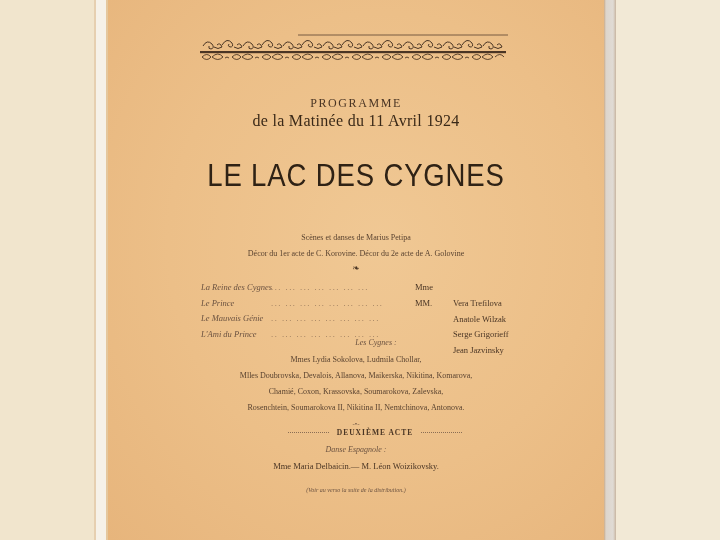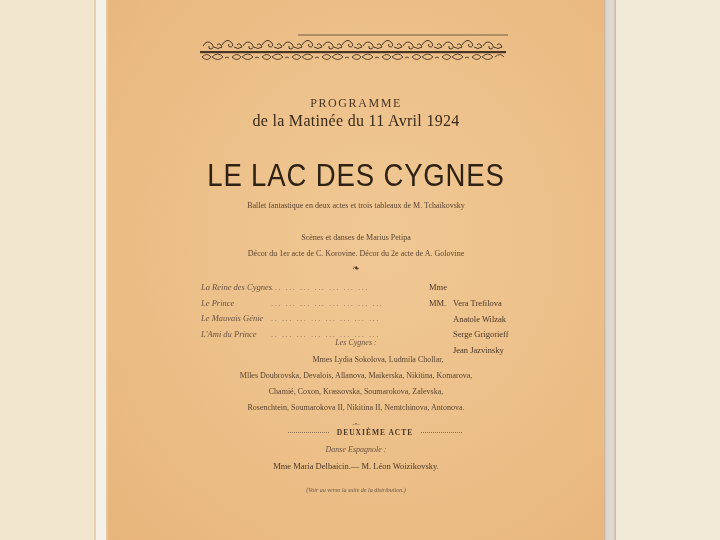--- a/index.html
+++ b/index.html
@@ -33,26 +33,26 @@
     .sub1 { top: 201px; }
     .sub2 { top: 217px; }
     .sub3 { top: 233px; text-align: center; }
     .sub4 { top: 249px; }
     .fleuron { top: 263px; font-size: 9px; color: #4a3524; }
 
     .cast { position: absolute; left: 93px; top: 282px; width: 320px; font-size: 8.5px; }
     .cast-row { position: relative; height: 15.5px; }
     .role { position: absolute; left: 0; font-style: italic; color: #6b5240; }
     .dots { position: absolute; left: 70px; width: 145px; color: #8b6e54; letter-spacing: 1.5px; overflow: hidden; white-space: nowrap; }
-    .title-abbr { position: absolute; left: 228px; color: #4a3524; }
+    .title-abbr { position: absolute; left: 214px; color: #4a3524; }
     .actor { position: absolute; left: 252px; color: #4a3524; margin-top: 16px; }
 
-    .cygnes-h { top: 338px; font-size: 8px; font-style: italic; color: #6b5240; }
+    .cygnes-h { top: 338px; font-size: 8px; font-style: italic; color: #6b5240; margin-left: 20px; }
     .cy { font-size: 8px; color: #5a4330; }
-    .cy1 { top: 355px; margin-left: 22px; }
+    .cy1 { top: 355px; }
     .cy2 { top: 371px; }
     .cy3 { top: 387px; }
     .cy4 { top: 403px; }
     .fleuron2 { top: 420px; font-size: 7px; color: #6b5240; }
 
     .act2 { position: absolute; top: 425px; left: 180px; width: 174px; height: 14px; display: flex; align-items: center; }
     .act2 .rule { flex: 1; border-top: 1px dotted #8b6e54; height: 0; }
     .act2 .lbl { font-size: 7.5px; letter-spacing: 1px; color: #4a3524; padding: 0 8px; font-weight: bold; }
     .danse { top: 445px; font-size: 8px; font-style: italic; color: #6b5240; }
     .dancers { top: 461px; font-size: 8.5px; color: #4a3524; }
@@ -95,21 +95,20 @@
       <path d="M214 24 q5 -5 9 0 q-4 5 -9 0 M224 24 q6 -6 11 0 q-5 5 -11 0 M237 25 q2 -2 4 0"></path>
       <path d="M244 24 q5 -5 9 0 q-4 5 -9 0 M254 24 q6 -6 11 0 q-5 5 -11 0 M267 25 q2 -2 4 0"></path>
       <path d="M274 24 q5 -5 9 0 q-4 5 -9 0 M284 24 q6 -6 11 0 q-5 5 -11 0 M297 24 q5 -5 9 0"></path>
     </g>
   </svg>
 
   <div class="c programme">PROGRAMME</div>
   <div class="c matinee">de la Matinée du 11 Avril 1924</div>
   <div class="c title">LE LAC DES CYGNES</div>
 
-  <div class="c sub sub1">Ballet fantastique en deux actes et trois tableaux de M. Tchaïkovsky</div>
   <div class="c sub sub3">Scènes et danses de Marius Petipa</div>
   <div class="c sub sub4">Décor du 1er acte de C. Korovine. Décor du 2e acte de A. Golovine</div>
   <div class="c fleuron">❧</div>
 
   <div class="cast">
     <div class="cast-row">
       <span class="role">La Reine des Cygnes</span>
       <span class="dots">... ... ... ... ... ... ...</span>
       <span class="title-abbr">Mme</span>
       <span class="actor">Vera Trefilova</span>

